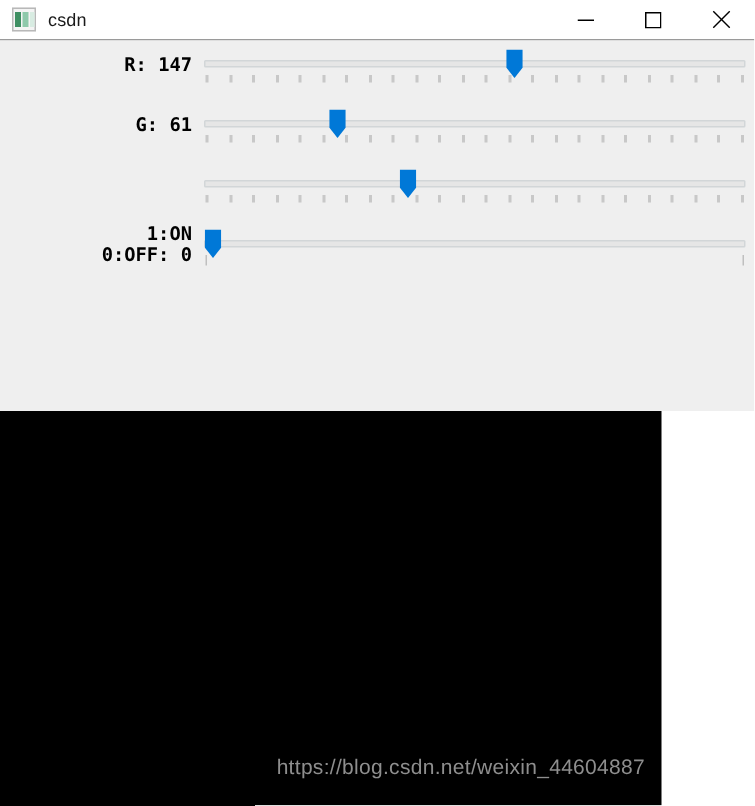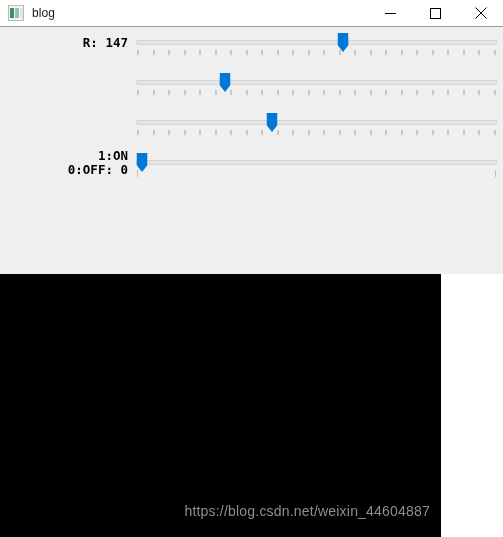--- a/index.html
+++ b/index.html
@@ -204,21 +204,21 @@
 <body>
 
 <div id="app-window">
 
   <div class="titlebar">
     <span class="title-icon">
       <span class="sq1"></span>
         <span class="sq2"></span>
         <span class="sq3"></span>
     </span>
-    <span class="title-text">blog</span>
+    <span class="title-text">csdn</span>
 
     <div class="win-controls">
       <button class="win-btn" title="Minimize">
         <svg width="11" height="11" viewBox="0 0 11 11" aria-hidden="true">
           <line x1="0" y1="5.5" x2="11" y2="5.5" stroke="#000000" stroke-width="1"></line>
         </svg>
       </button>
       <button class="win-btn" title="Maximize">
         <svg width="11" height="11" viewBox="0 0 11 11" aria-hidden="true">
           <rect x="0.5" y="0.5" width="10" height="10" fill="none" stroke="#000000" stroke-width="1"></rect>
@@ -267,20 +267,21 @@
           </div>
         <div class="handle" style="left: 207.265px;">
           <svg width="11" height="19" viewBox="0 0 11 19" aria-hidden="true">
             <path d="M0 0 H11 V12 L5.5 19 L0 12 Z" fill="#0078d7"></path>
           </svg>
         </div>
       </div>
     </div>
 
     <div class="slider-row g-row">
+      <div class="slider-label">G: 61</div>
       <div class="track-area">
         <div class="track"></div>
         <div class="ticks">
             <span class="tick"></span>
             <span class="tick"></span>
             <span class="tick"></span>
             <span class="tick"></span>
             <span class="tick"></span>
             <span class="tick"></span>
             <span class="tick"></span>

